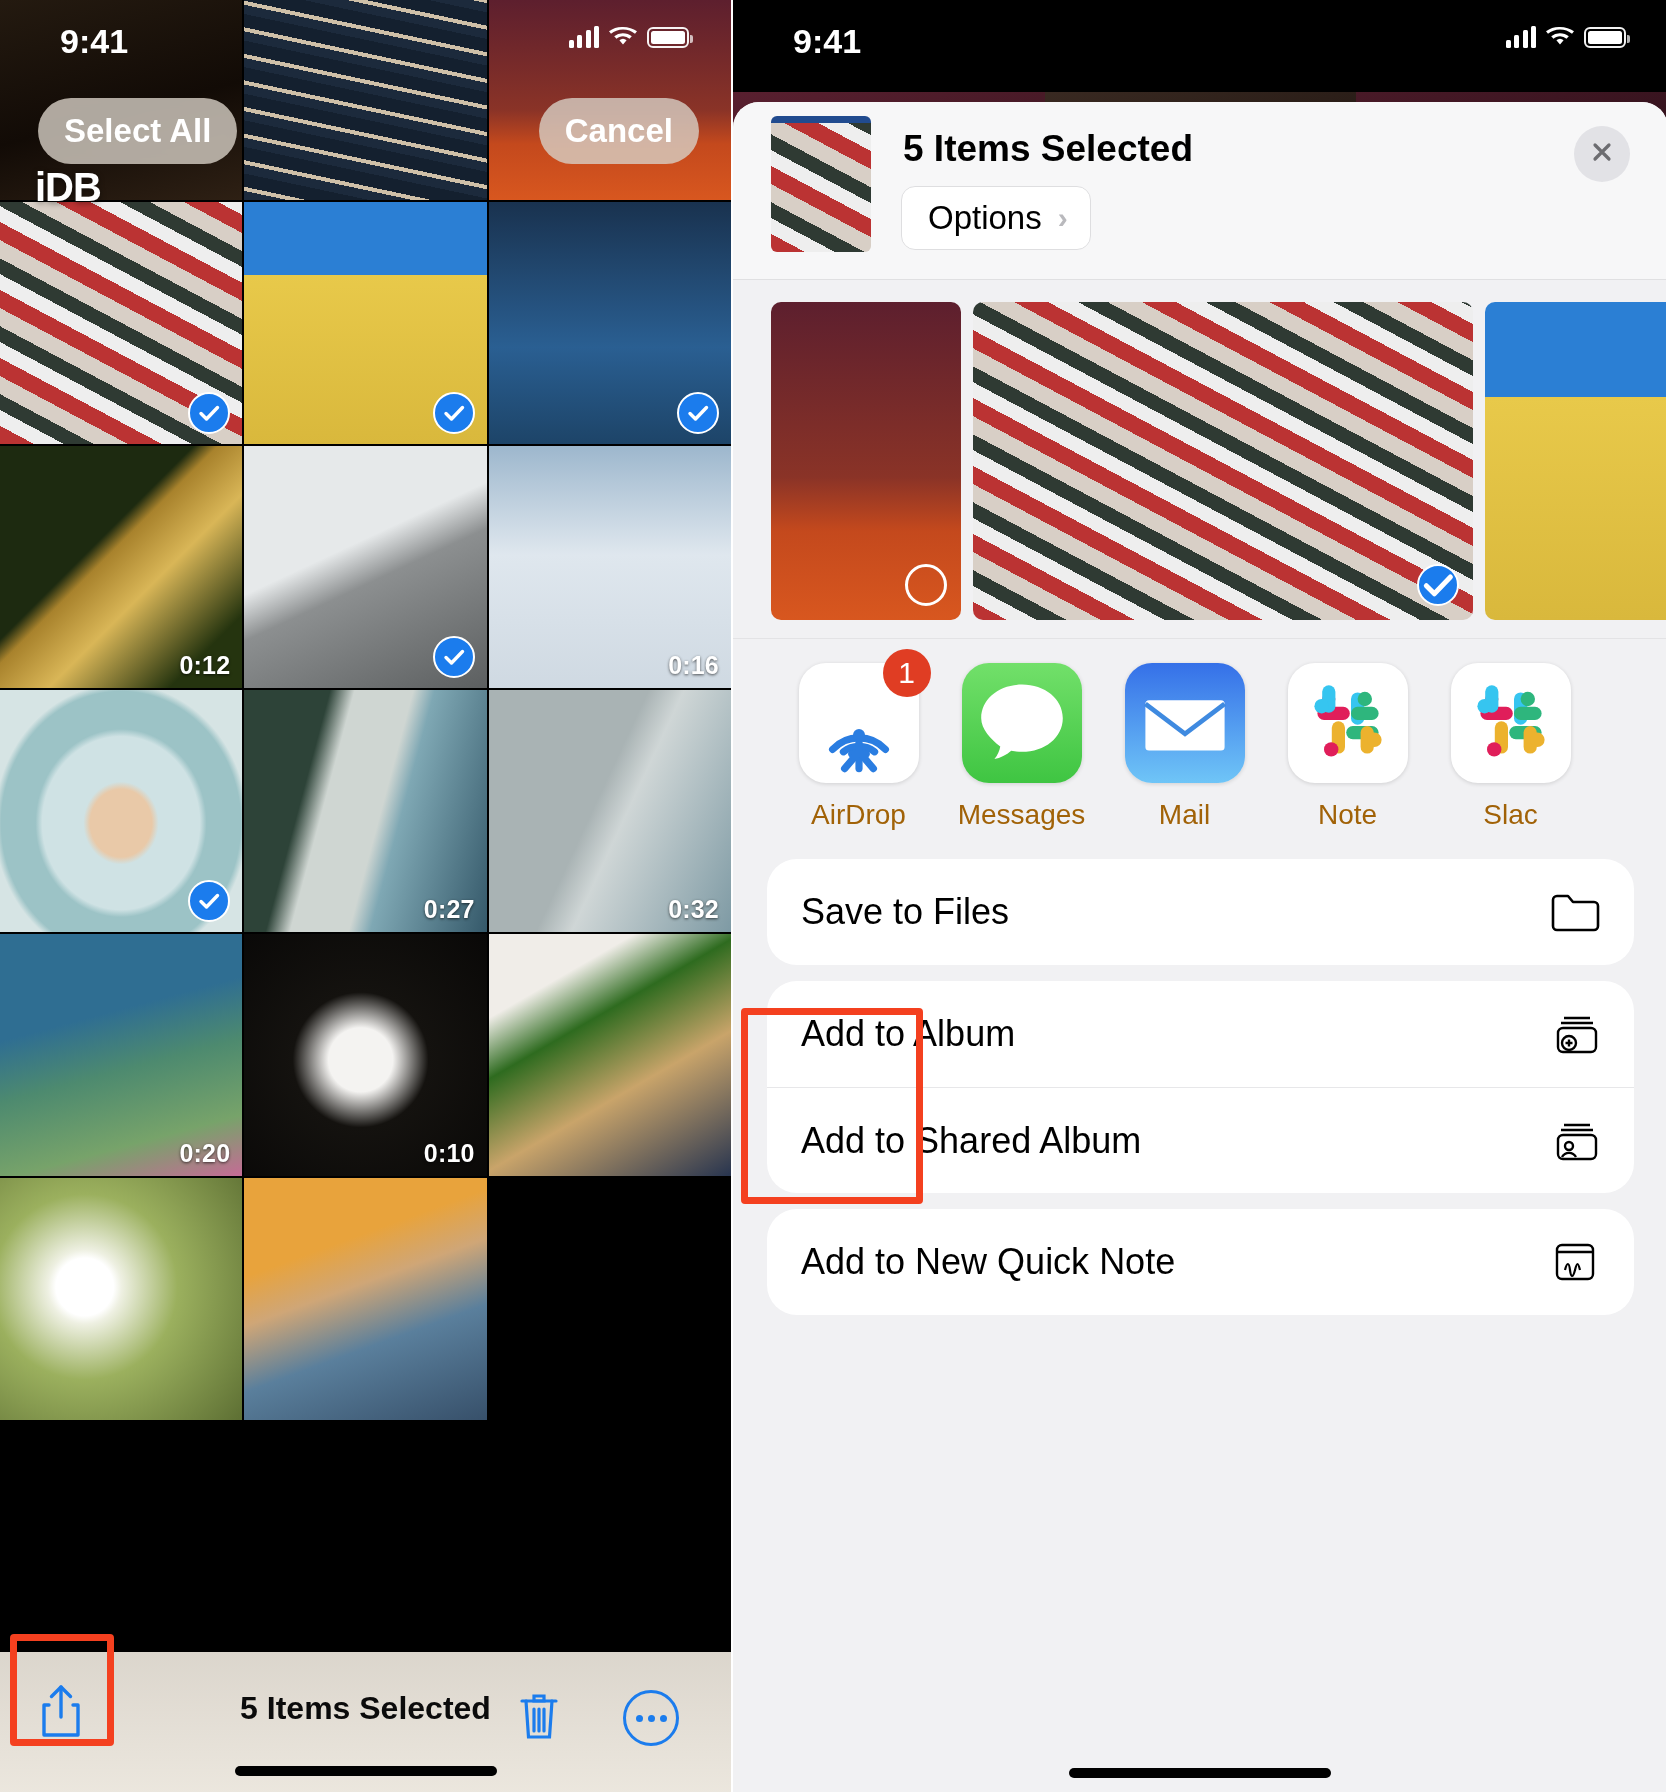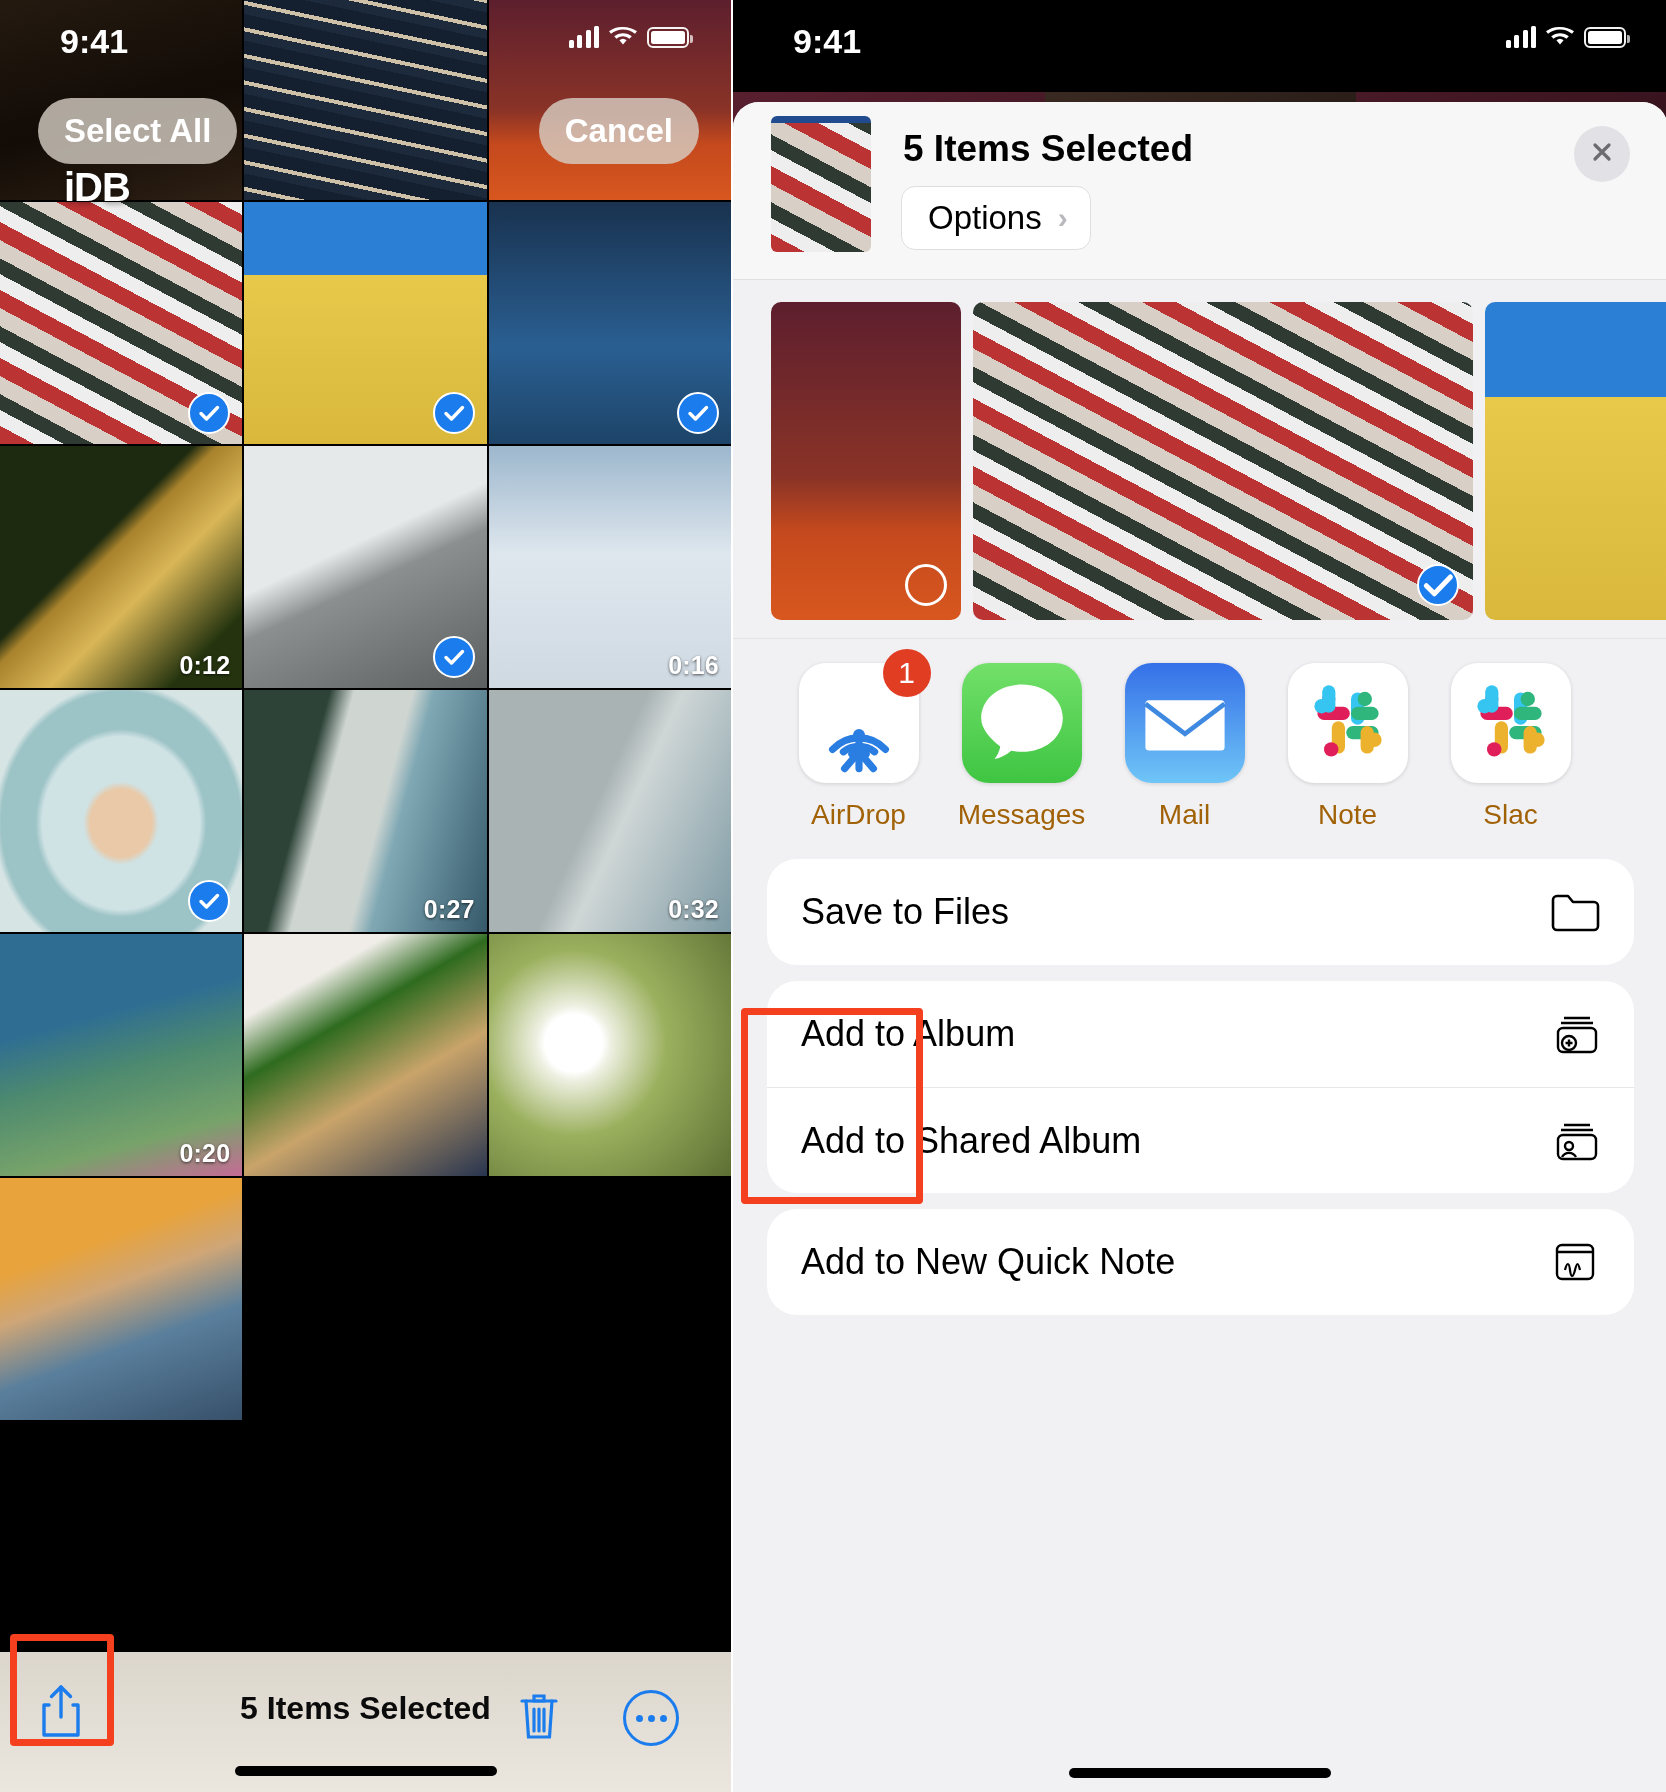--- a/index.html
+++ b/index.html
@@ -75,21 +75,21 @@
     position: absolute; z-index: 45;
     background: rgba(215,208,198,.80);
     color: #fff; font-size: 33px; font-weight: 600;
     padding: 14px 26px; border-radius: 999px;
     backdrop-filter: blur(6px);
     border: none; cursor: pointer; font-family: inherit;
   }
   .btn-selectall { left: 38px; top: 98px; }
   .btn-cancel { right: 32px; top: 98px; }
   .idb-logo {
-    position: absolute; left: 64px; top: 165px; z-index: 45;
+    position: absolute; left: 35px; top: 165px; z-index: 45;
     color: #fff; font-size: 40px; font-weight: 800; letter-spacing: -1px;
     text-shadow: 0 2px 6px rgba(0,0,0,.45);
   }
 
   
   .toolbar {
     position: absolute; bottom: 0; left: 0; width: 731px; height: 140px;
     background: linear-gradient(180deg, rgba(238,232,222,.92), rgba(243,238,229,.97));
     backdrop-filter: blur(22px);
     display: flex; align-items: center; z-index: 50;
@@ -222,20 +222,23 @@
           </div>
         </div>
         <div class="cell" style="background: linear-gradient(105deg, rgb(45, 67, 56) 0px, rgb(45, 67, 56) 28%, rgb(207, 214, 210) 36%, rgb(207, 214, 210) 55%, rgb(127, 168, 180) 62%, rgb(53, 89, 106) 100%) 0% 0% / cover;">
           <div class="dur">0:27</div>
         </div>
         <div class="cell" style="background: linear-gradient(115deg, rgb(169, 179, 180) 0px, rgb(169, 179, 180) 45%, rgb(207, 214, 214) 55%, rgb(126, 154, 164) 100%) 0% 0% / cover;">
           <div class="dur">0:32</div>
         </div>
         <div class="cell" style="background: linear-gradient(165deg, rgb(47, 110, 146) 0px, rgb(47, 110, 146) 35%, rgb(77, 138, 111) 55%, rgb(119, 163, 106) 80%, rgb(197, 107, 150) 100%) 0% 0% / cover; text-decoration: underline;">
           <div class="dur">0:20</div>
+        </div>
+        <div class="cell" style="background: radial-gradient(at 48% 52%, rgb(244, 243, 241) 0px, rgb(244, 243, 241) 18%, rgb(20, 18, 15) 38%, rgb(9, 8, 7) 100%) 0% 0% / cover;">
+          <div class="dur">0:10</div>
         </div>
         <div class="cell" style="background: linear-gradient(150deg, rgb(240, 237, 232) 0px, rgb(240, 237, 232) 22%, rgb(46, 107, 31) 38%, rgb(201, 164, 106) 62%, rgb(39, 52, 79) 100%) 0% 0% / cover;"></div>
         <div class="cell" style="background: radial-gradient(circle at 35% 45%, rgb(255, 255, 255) 0px, rgb(255, 255, 255) 14%, rgb(238, 240, 226) 18%, rgb(155, 176, 94) 45%, rgb(93, 111, 51) 100%) 0% 0% / cover;"></div>
         <div class="cell" style="background: linear-gradient(160deg, rgb(232, 163, 60) 0px, rgb(232, 163, 60) 30%, rgb(207, 166, 119) 45%, rgb(90, 127, 156) 65%, rgb(55, 80, 106) 100%) 0% 0% / cover;"></div>
       </div>
 
     <div class="statusbar">
       <div class="sb-time">9:41</div>
       <div class="sb-right">
         <span class="bars">

